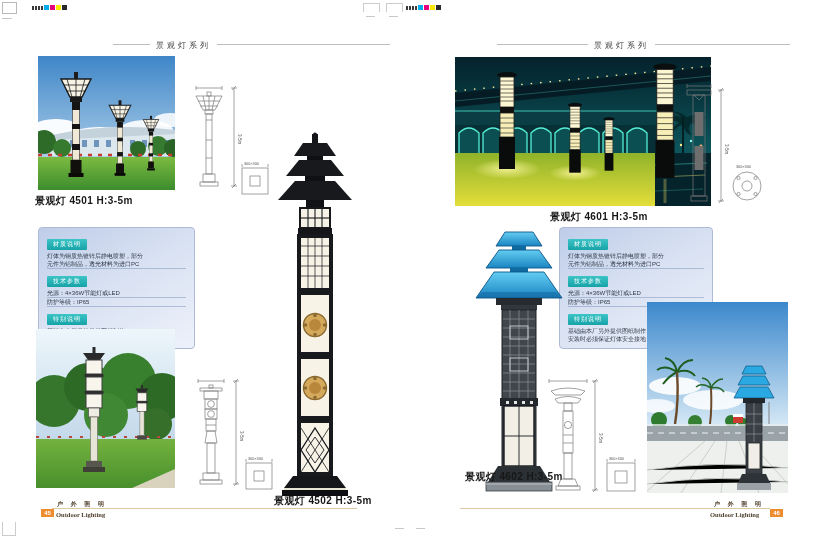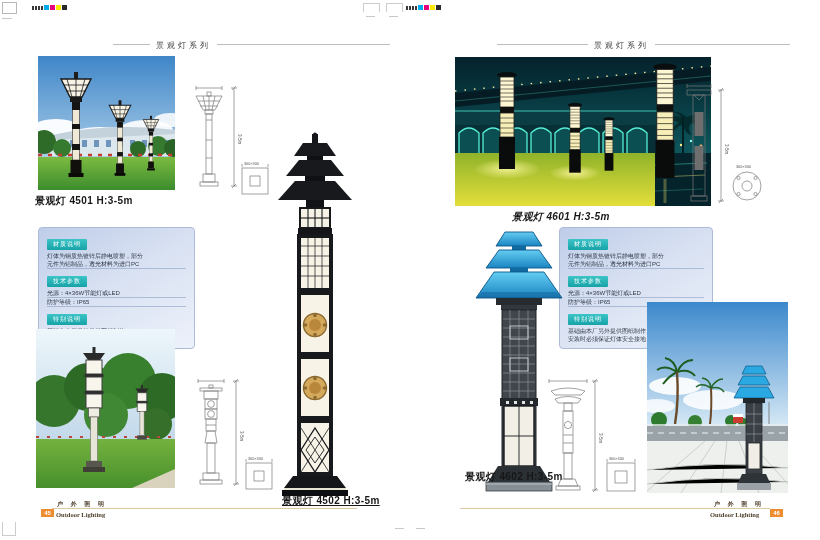--- a/index.html
+++ b/index.html
@@ -225,21 +225,21 @@
       <rect x="23" y="284" width="36" height="7" fill="#17191d"></rect>
       <polygon points="41,296 55,318 41,340 27,318" fill="none" stroke="#17191d" stroke-width="1.3"></polygon>
       <polygon points="41,305 50,318 41,331 32,318" fill="none" stroke="#17191d" stroke-width="0.9"></polygon>
       <line x1="27" y1="296" x2="55" y2="340" stroke="#17191d" stroke-width="0.8"></line>
       <line x1="55" y1="296" x2="27" y2="340" stroke="#17191d" stroke-width="0.8"></line>
       <polygon points="19,344 63,344 72,356 10,356" fill="#15161a"></polygon>
       <rect x="10" y="356" width="62" height="2" fill="#e8e4d4"></rect>
       <rect x="8" y="358" width="66" height="6" fill="#0e0f12"></rect>
     </svg>
   </div>
-  <div class="plabel" style="left:282px;top:494px;text-decoration:underline;">景观灯  4502  H:3-5m</div>
+  <div class="plabel" style="left:274px;top:494px;">景观灯  4502  H:3-5m</div>
 
   <div class="photo" style="left:36px;top:329px;width:139px;height:159px;">
     <svg width="139" height="159" viewBox="0 0 139 159">
       <defs>
         <linearGradient id="sky2" x1="0" y1="0" x2="0" y2="1">
           <stop offset="0" stop-color="#edf6fb"></stop>
             <stop offset="1" stop-color="#c2d8ea"></stop>
         </linearGradient>
         <linearGradient id="lawn2" x1="0" y1="0" x2="0" y2="1">
           <stop offset="0" stop-color="#74b23e"></stop>
@@ -391,21 +391,21 @@
       <ellipse cx="120" cy="116" rx="26" ry="8" fill="url(#glow)"></ellipse>
       <path d="M232,60 q-10,-8 -18,-4 q8,-2 12,4 q-12,-4 -16,4 q10,-2 14,2 q-8,4 -6,10 q4,-8 10,-8 q2,8 8,10 q-4,-8 0,-12 q8,2 10,8 q0,-10 -8,-12 q8,-4 14,0 q-8,-8 -20,-2 Z" fill="#032a2c"></path>
       <line x1="228" y1="60" x2="228" y2="96" stroke="#032024" stroke-width="2"></line>
       <use href="#nlamp" transform="translate(52,18)"></use>
       <use href="#nlamp" transform="translate(120,48) scale(0.72)"></use>
       <use href="#nlamp" transform="translate(154,62) scale(0.55)"></use>
       <use href="#nlamp" transform="translate(210,10) scale(1.18)"></use>
       <line x1="210" y1="122" x2="210" y2="146" stroke="#d8d060" stroke-width="3" opacity="0.35"></line>
     </svg>
   </div>
-  <div class="plabel" style="left:512px;top:210px;font-style:italic;">景观灯  4601  H:3-5m</div>
+  <div class="plabel" style="left:550px;top:210px;">景观灯  4601  H:3-5m</div>
 
   <div class="draw" style="left:684px;top:82px;">
     <svg width="86" height="128" viewBox="0 0 86 128">
       <g stroke="#7a7a7a" stroke-width="0.7" fill="none">
         <line x1="3" y1="4" x2="27" y2="4"></line>
           <line x1="3" y1="2" x2="3" y2="6"></line>
           <line x1="27" y1="2" x2="27" y2="6"></line>
         <rect x="3" y="8" width="24" height="5"></rect>
         <polyline points="10,13 15,18 20,13"></polyline>
         <rect x="9" y="13" width="12" height="101"></rect>

